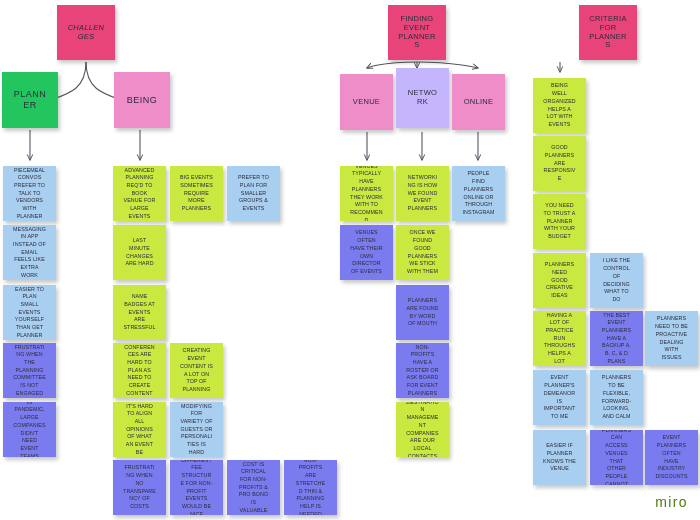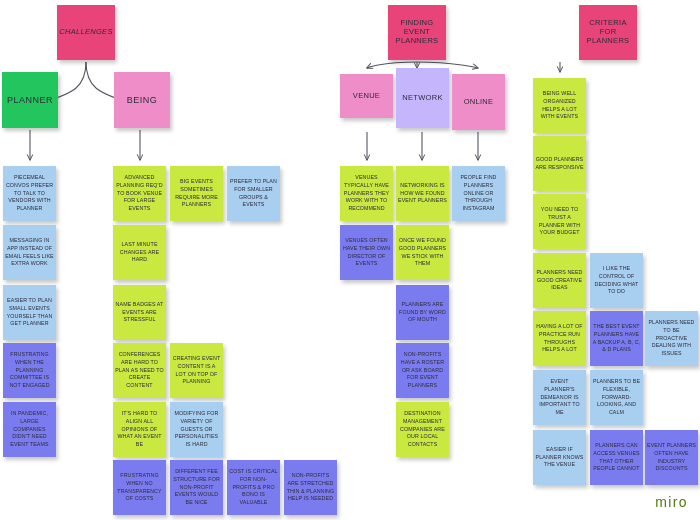--- a/index.html
+++ b/index.html
@@ -23,21 +23,21 @@
     box-sizing: border-box;
     display: flex;
     align-items: center;
     justify-content: center;
     text-align: center;
     color: #2c2c3a;
     line-height: 1.18;
     letter-spacing: 0.15px;
     box-shadow: 2px 3px 4px rgba(0,0,0,0.22);
     overflow: hidden;
-    padding: 2px;
+    padding: 10px;
     user-select: none;
   }
   .note .txt {
     display: block;
     width: 100%;
     word-wrap: break-word;
   }
   .note.header {
     font-size: 7.5px;
     letter-spacing: 0.3px;
@@ -101,21 +101,21 @@
       </div>
       <div class="note header big" style="left: 2px; top: 72px; width: 56px; height: 56px; background: #22c55e; color: rgb(44, 44, 58);">
         <span class="txt">PLANNER</span>
       </div>
       <div class="note header big" style="left: 114px; top: 72px; width: 56px; height: 56px; background: rgb(238, 141, 200); color: rgb(44, 44, 58);">
         <span class="txt">BEING</span>
       </div>
       <div class="note header" style="left: 388px; top: 5px; width: 58px; height: 55px; background: rgb(232, 68, 122); color: rgb(44, 44, 58);">
         <span class="txt">FINDING EVENT PLANNERS</span>
       </div>
-      <div class="note header" style="left: 340px; top: 74px; width: 53px; height: 44px; background: rgb(238, 141, 200); color: rgb(44, 44, 58);">
+      <div class="note header" style="left: 340px; top: 74px; width: 53px; height: 56px; background: rgb(238, 141, 200); color: rgb(44, 44, 58);">
         <span class="txt">VENUE</span>
       </div>
       <div class="note header" style="left: 396px; top: 68px; width: 53px; height: 60px; background: #c4b5fd; color: rgb(44, 44, 58);">
         <span class="txt">NETWORK</span>
       </div>
       <div class="note header" style="left: 452px; top: 74px; width: 53px; height: 56px; background: rgb(238, 141, 200); color: rgb(44, 44, 58);">
         <span class="txt">ONLINE</span>
       </div>
       <div class="note header" style="left: 533px; top: 5px; width: 58px; height: 55px; background: rgb(232, 68, 122); color: rgb(44, 44, 58); margin-left: 46px;">
         <span class="txt">CRITERIA FOR PLANNERS</span>

